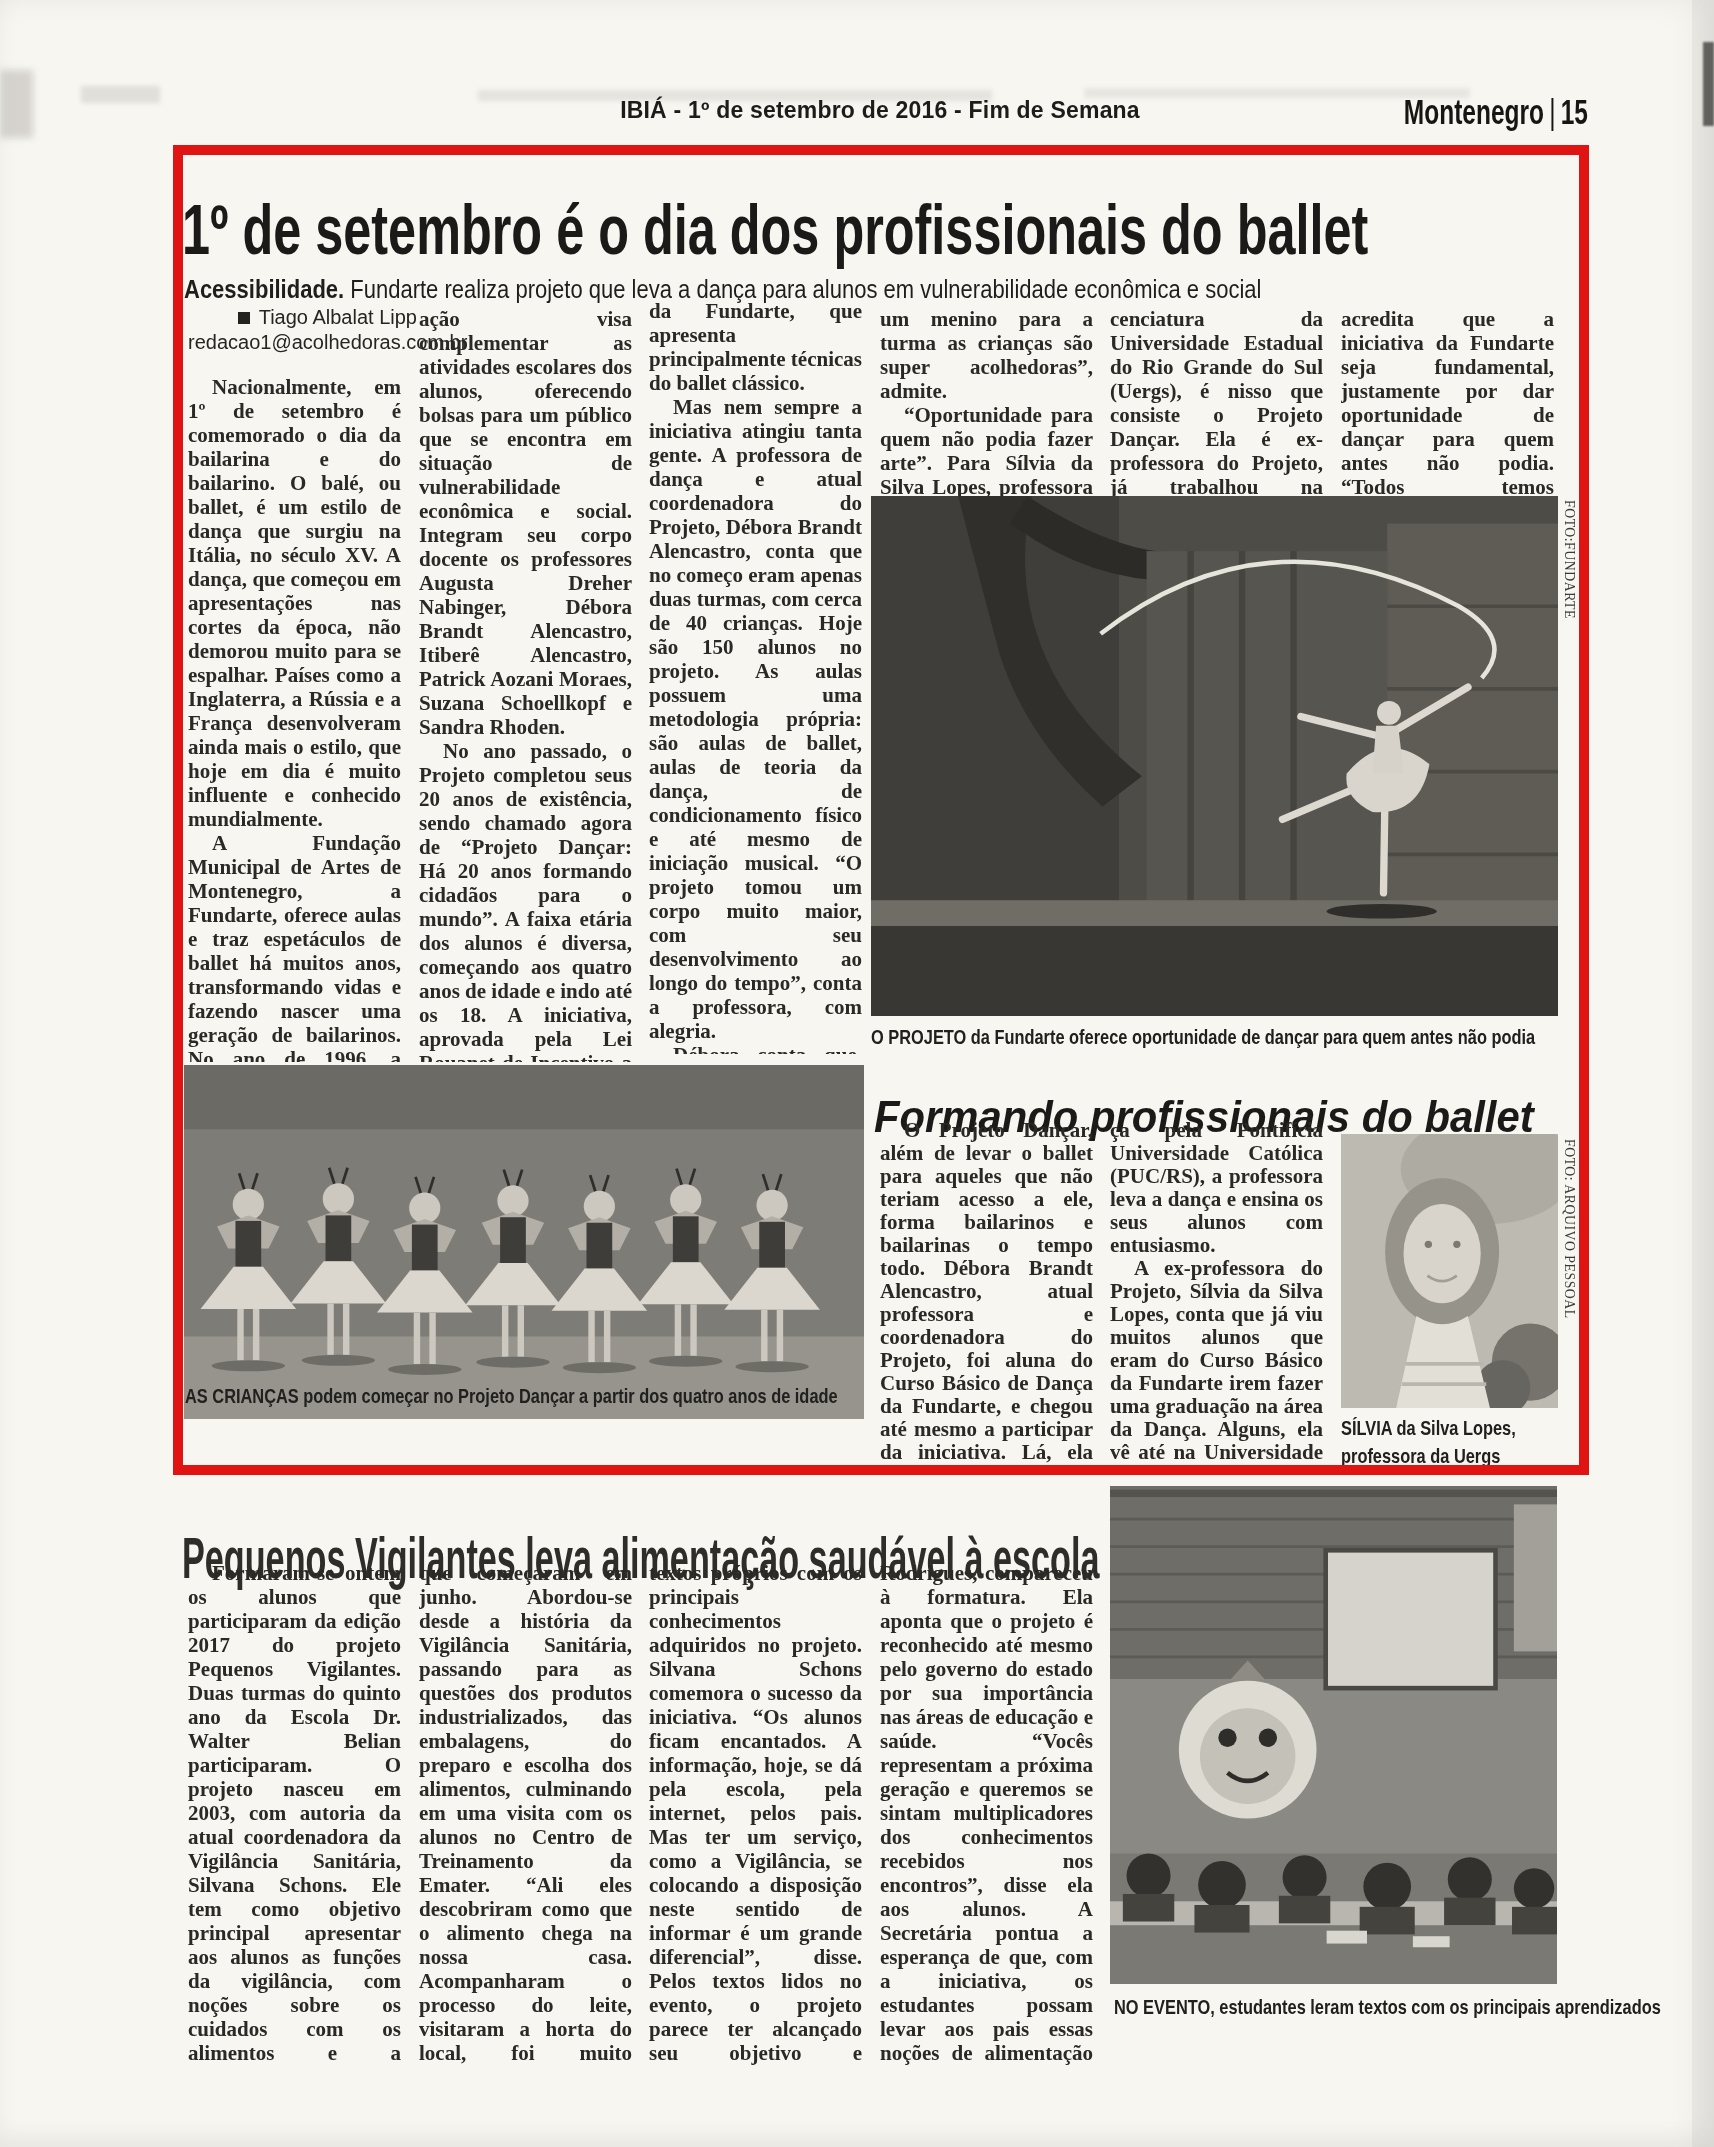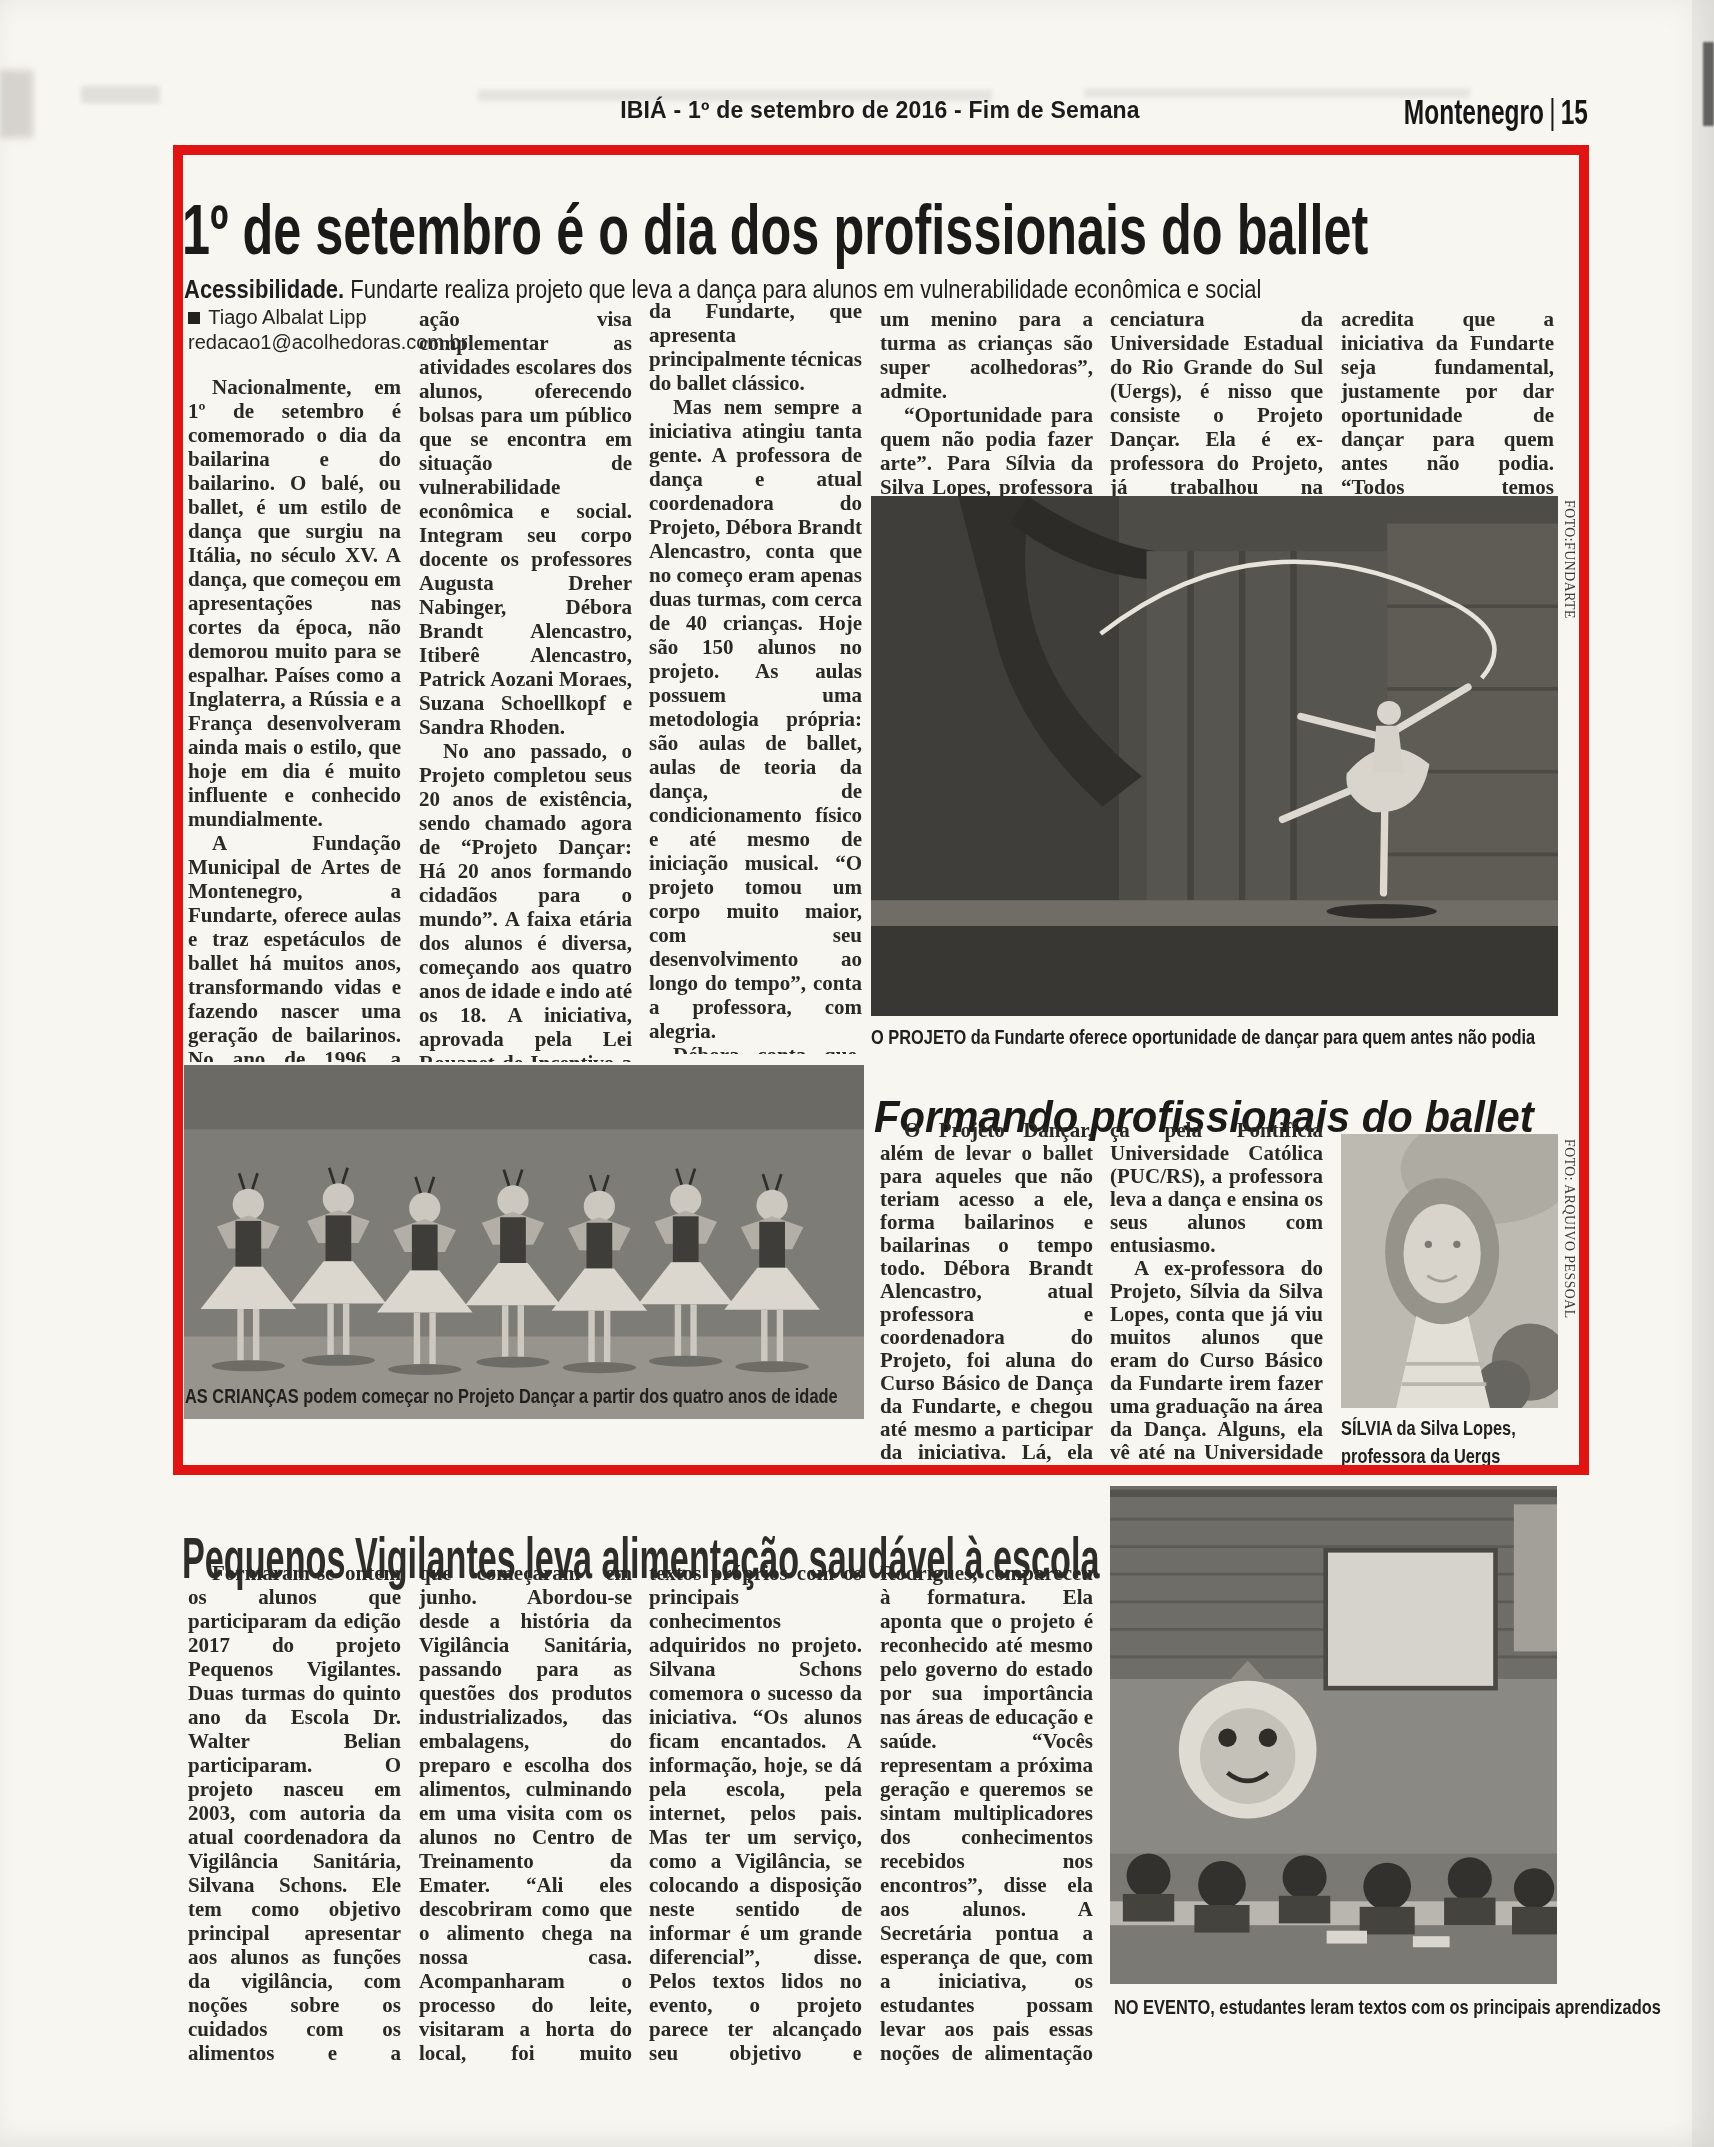--- a/index.html
+++ b/index.html
@@ -30,21 +30,21 @@
   .cond60{display:inline-block;transform:scaleX(.60);transform-origin:0 50%;}
   .cond78{display:inline-block;transform:scaleX(.78);transform-origin:0 50%;}
   .cond88{display:inline-block;transform:scaleX(.88);transform-origin:0 50%;}
   .cond95{display:inline-block;transform:scaleX(.95);transform-origin:0 50%;}
   .deck{left:184px;top:250px;white-space:nowrap;font:400 25px "Liberation Sans","DejaVu Sans",sans-serif;color:#1f1e1c;}
   .deck .lead{font-weight:700;}
   .hl2{left:182px;top:1491px;white-space:nowrap;font:700 57px/1.05 "Liberation Sans","DejaVu Sans",sans-serif;color:#2e2d2a;}
   .hl-formando{left:874px;top:1056px;white-space:nowrap;
      font:italic 700 44px/1.1 "Liberation Sans","DejaVu Sans",sans-serif;color:#1b1a18;}
   
-  .byline{left:188px;top:305px;font:400 20px/25px "Liberation Sans","DejaVu Sans",sans-serif;color:#262522;}
+  .byline{left:188px;top:305px;font:400 20px/25px "Liberation Sans","DejaVu Sans",sans-serif;color:#262522;text-align:center;}
   .byline .sq{display:inline-block;width:12px;height:12px;background:#23221f;margin-right:8.3px;}
   
   .col{overflow:hidden;text-align:justify;font-size:21px;line-height:24px;hyphens:auto;font-weight:bold;}
   .col p{margin:0;text-indent:24px;}
   .col.noind p:first-child{text-indent:0;}
   .fmcol{line-height:23px;}
   .a1c1{left:188px;top:375px;width:213px;height:687px;}
   .a1c2{left:419px;top:307px;width:213px;height:755px;}
   .a1c3{left:649px;top:299px;width:213px;height:755px;}
   .a1c4{left:880px;top:307px;width:213px;height:195px;}

